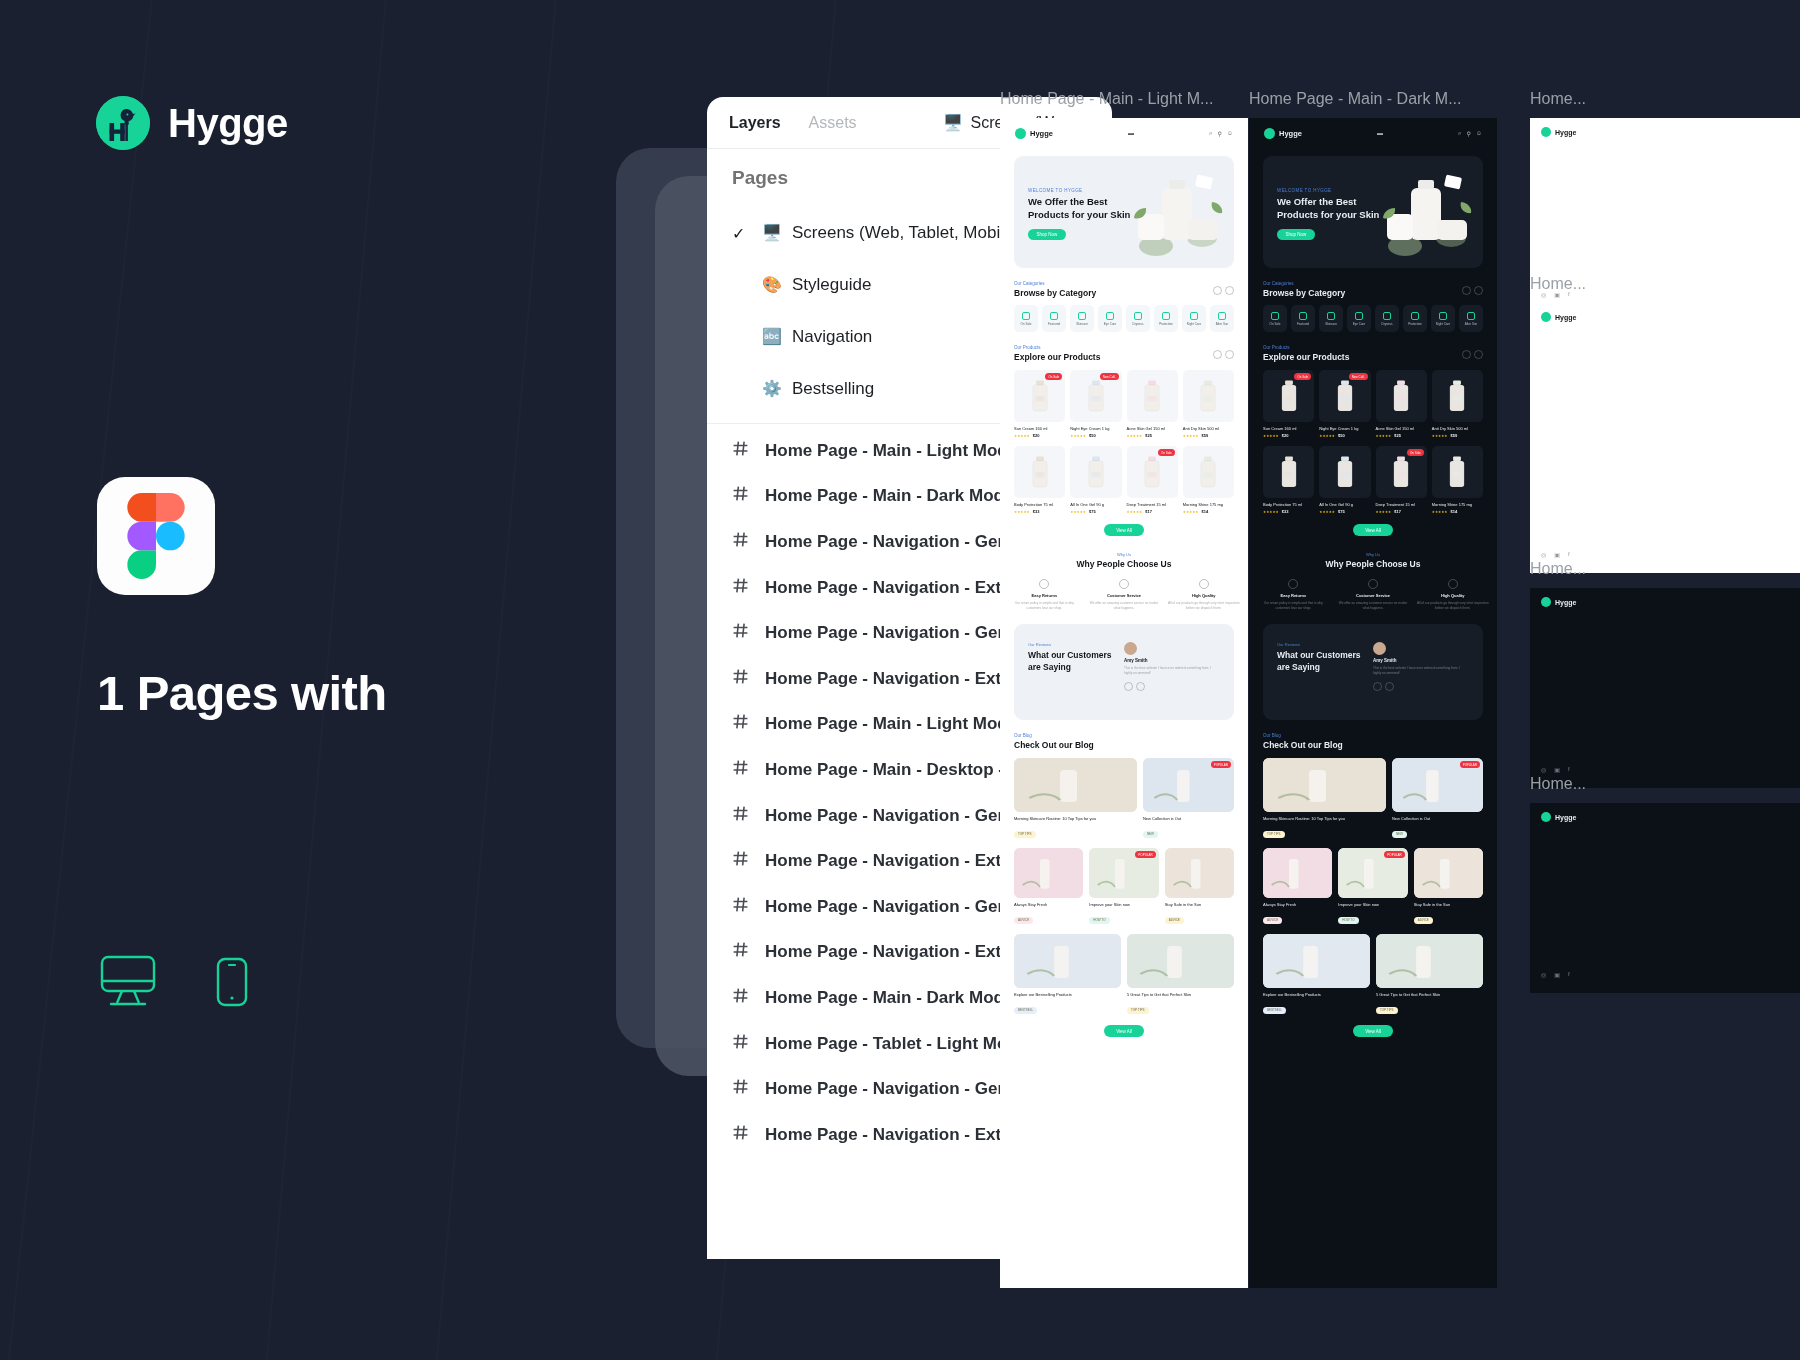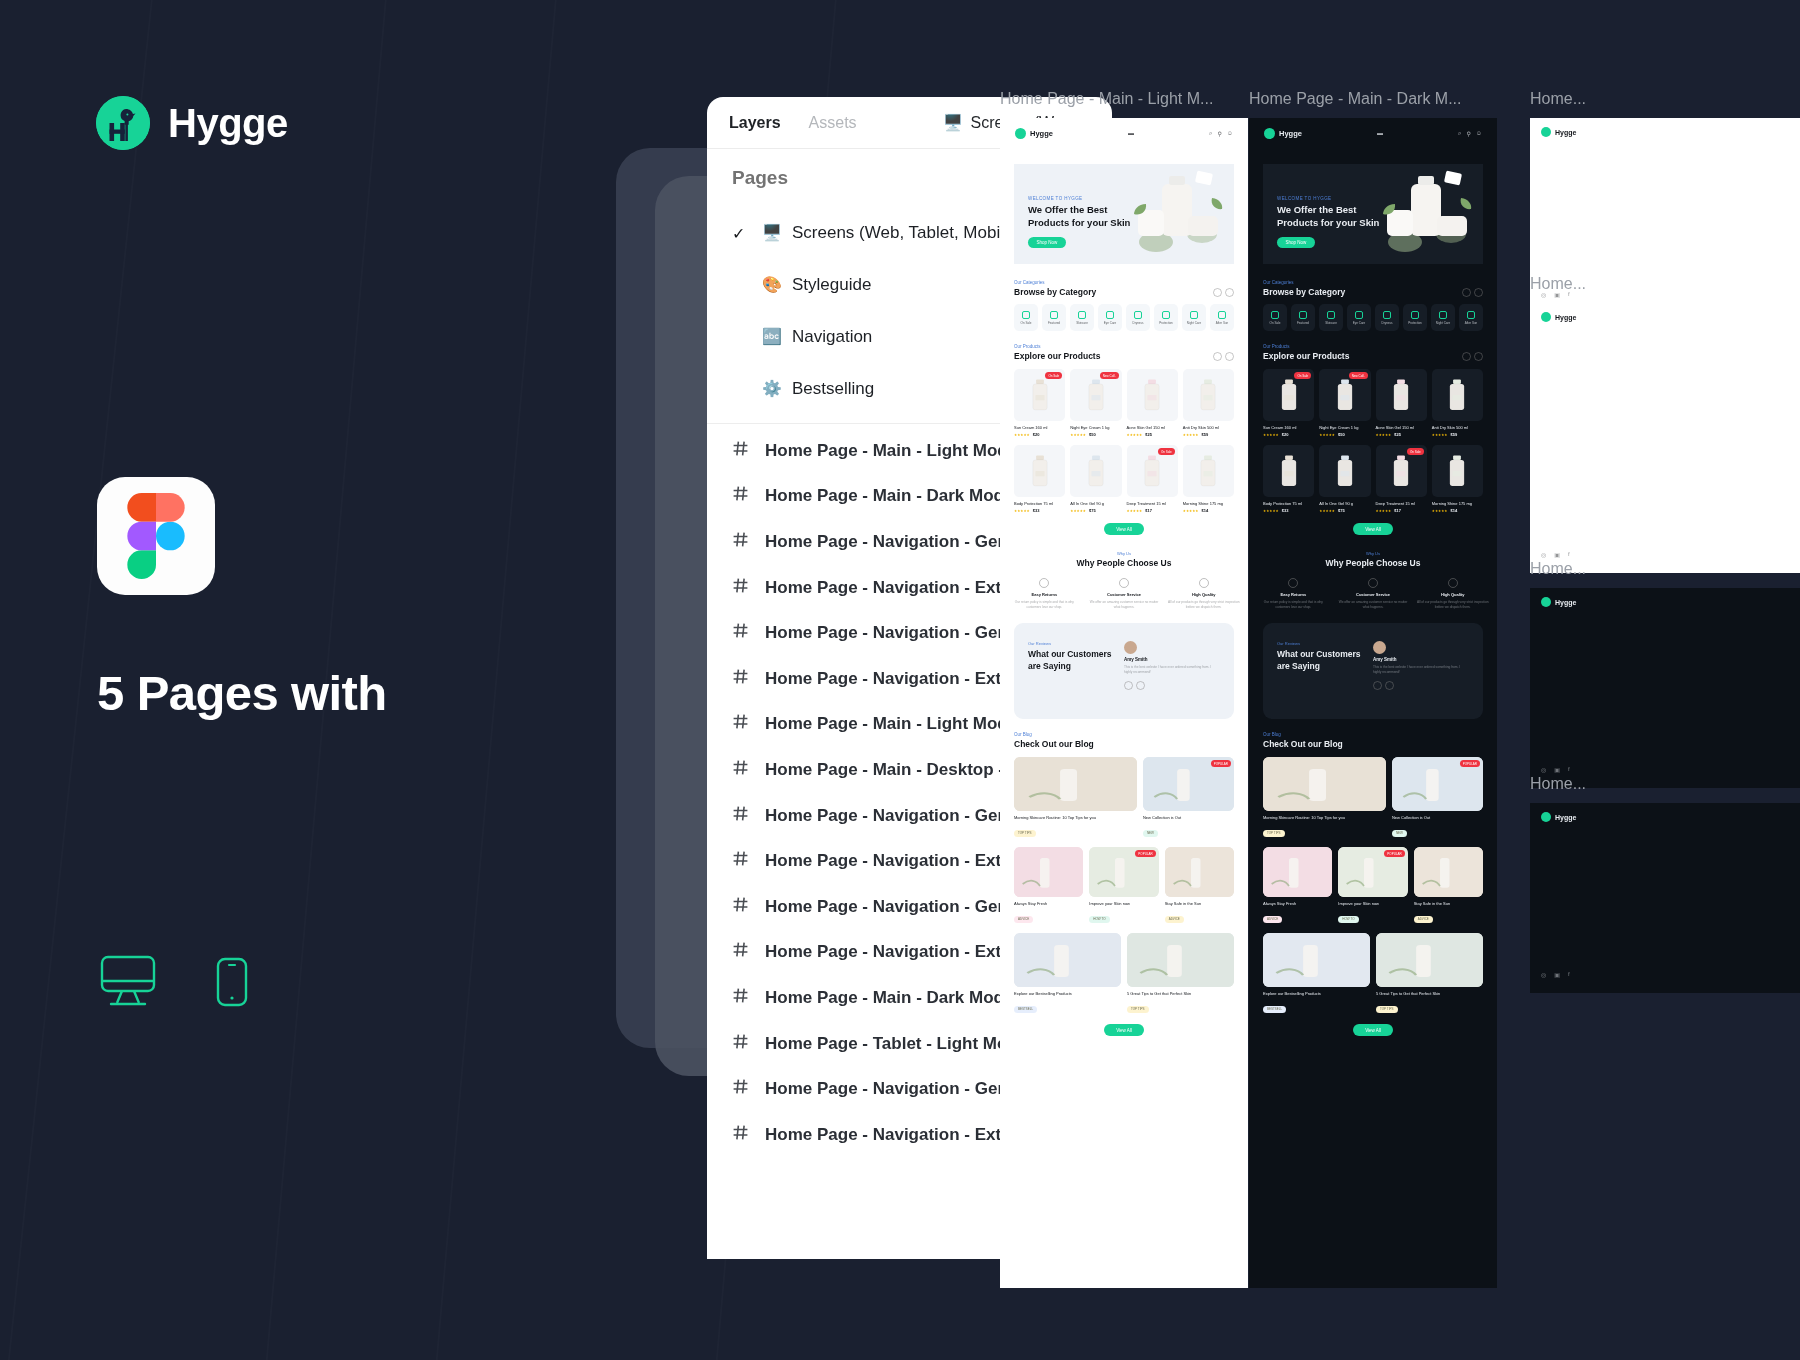--- a/index.html
+++ b/index.html
@@ -96,32 +96,32 @@
   .board { position: relative; overflow: hidden; }
   .board.light { background: #ffffff; }
   .board.dark { background: #0c1117; }
 
   
   .m-nav { height: 30px; display: flex; align-items: center; padding: 0 15px; justify-content: space-between; }
   .m-logo { display: flex; align-items: center; gap: 4px; }
   .m-logo i { width: 11px; height: 11px; border-radius: 50%; background: #17d397; display: block; }
   .m-logo span { font-size: 7.5px; font-weight: 700; }
   .m-dots { display: flex; gap: 5px; font-size: 6px; opacity: .7; }
-  .hero { margin: 16px 14px; border-radius: 0; height: 100px; position: relative; overflow: hidden; }
+  .hero { margin: 8px 14px; border-radius: 9px; height: 112px; position: relative; overflow: hidden; }
   .hero.light { background: #eef2f7; }
   .hero.dark { background: #161d26; }
   .hero-eyebrow { font-size: 4.5px; color: #4d7fd6; letter-spacing: .4px; }
   .hero-h { font-size: 9.5px; font-weight: 700; line-height: 1.35; margin-top: 3px; }
   .hero-btn { margin-top: 7px; width: 38px; height: 11px; border-radius: 6px; background: #17d397; font-size: 4.5px; color:#fff; display:flex; align-items:center; justify-content:center;}
   .hero-txt { position: absolute; left: 14px; top: 32px; }
   .hero-img { position: absolute; right: 6px; bottom: 4px; width: 112px; height: 96px; }
 
   .sec { margin: 13px 14px 0; }
   .sec-eyebrow { font-size: 4.5px; color: #4d7fd6; }
-  .sec-head { display: flex; align-items: flex-end; justify-content: space-between; gap: 8px; }
+  .sec-head { display: flex; align-items: flex-start; justify-content: space-between; gap: 8px; }
   .sec-h { font-size: 8.5px; font-weight: 700; margin-top: 2px; }
   .arrows { display: flex; gap: 3px; }
   .arrows i { width: 9px; height: 9px; border-radius: 50%; border: .5px solid rgba(128,128,128,.45); display: block; }
 
   .cat-row { display: flex; gap: 4px; margin-top: 7px; }
   .cat { flex: 1; height: 27px; border-radius: 5px; display: flex; flex-direction: column; align-items: center; justify-content: center; gap: 2px; }
   .cat.light { background: #f4f7fa; }
   .cat.dark { background: #161d26; }
   .cat b { width: 8px; height: 8px; border-radius: 2px; border: .6px solid #17d397; display: block; }
   .cat span { font-size: 3px; opacity: .7; }
@@ -204,21 +204,21 @@
       <svg width="58" height="86" viewBox="0 0 38 57">
         <path d="M19 28.5a9.5 9.5 0 1 1 9.5 9.5A9.5 9.5 0 0 1 19 28.5z" fill="#19bcfe"></path>
         <path d="M0 47.5A9.5 9.5 0 0 1 9.5 38H19v9.5a9.5 9.5 0 0 1-19 0z" fill="#09cf83"></path>
         <path d="M19 0v19h9.5a9.5 9.5 0 0 0 0-19H19z" fill="#ff7262"></path>
         <path d="M0 9.5A9.5 9.5 0 0 0 9.5 19H19V0H9.5A9.5 9.5 0 0 0 0 9.5z" fill="#f24e1e"></path>
         <path d="M0 28.5A9.5 9.5 0 0 0 9.5 38H19V19H9.5A9.5 9.5 0 0 0 0 28.5z" fill="#a259ff"></path>
       </svg>
     </div>
 
     <div class="headline">
-      <span class="l">5 Pages with</span>
+      <span class="l">1 Pages with</span>
     </div>
 
     <div class="devices">
       <svg width="56" height="52" viewBox="0 0 56 52">
         <rect x="2" y="2" width="52" height="34" rx="6" fill="none" stroke="#17d397" stroke-width="2.4"></rect>
         <path d="M2 26h52" stroke="#17d397" stroke-width="2.4"></path>
         <path d="M22 36l-5 12M34 36l5 12" stroke="#17d397" stroke-width="2.4"></path>
         <path d="M11 49h34" stroke="#17d397" stroke-width="2.4" stroke-linecap="round"></path>
       </svg>
       <svg width="32" height="50" viewBox="0 0 32 50">

